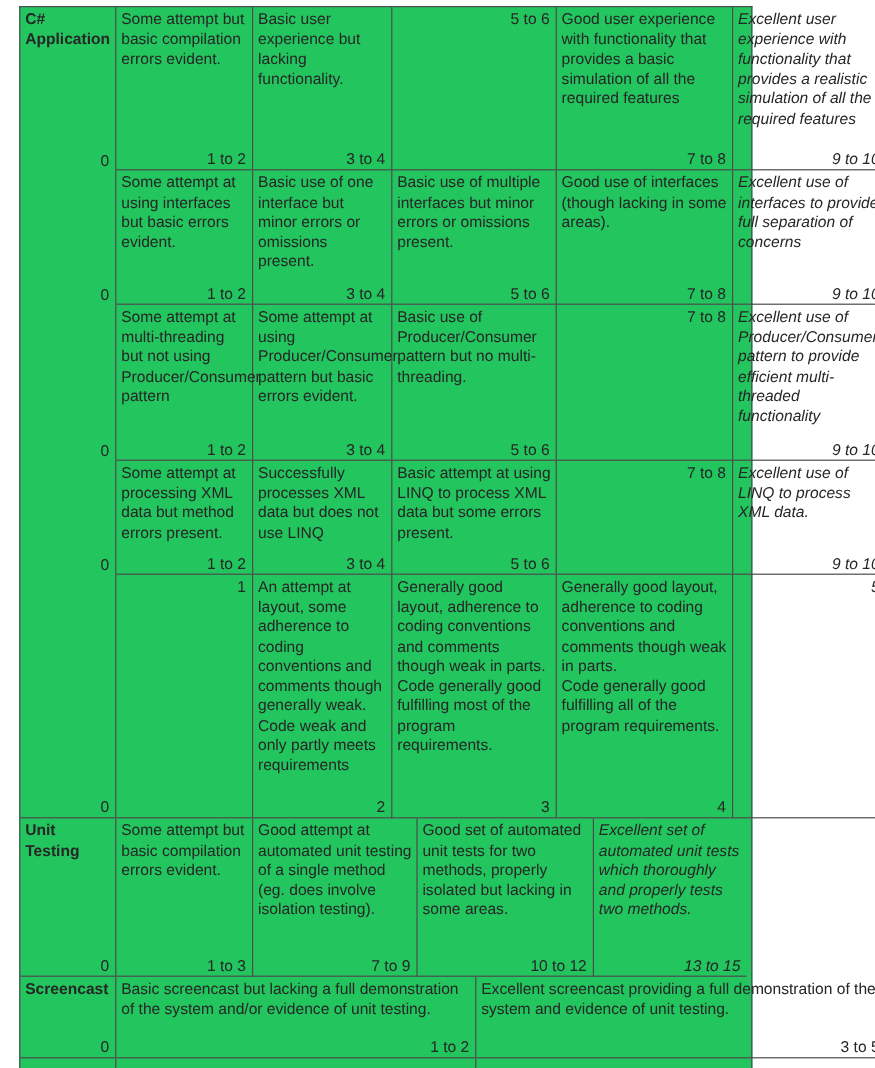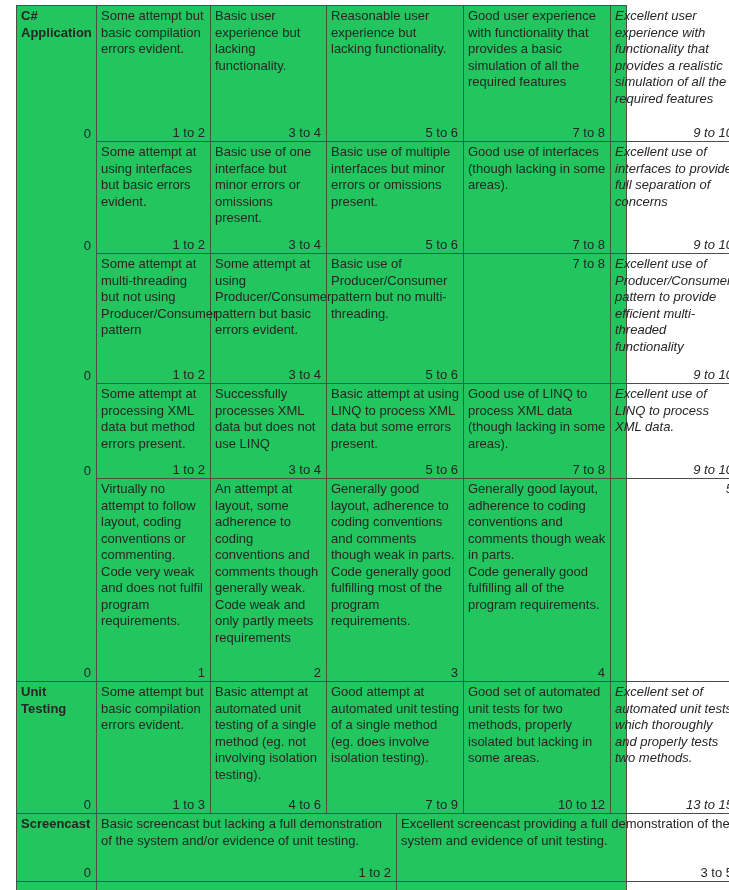--- a/index.html
+++ b/index.html
@@ -72,21 +72,20 @@
     </div>
     <div class="cell col1">
       <div class="desc">Some attempt but basic compilation errors evident.</div>
       <div class="score">1 to 2</div>
     </div>
     <div class="cell col2">
       <div class="desc">Basic user experience but lacking functionality.</div>
       <div class="score">3 to 4</div>
     </div>
     <div class="cell col3">
-      <div class="desc">Reasonable user experience but lacking functionality.</div>
       <div class="score">5 to 6</div>
     </div>
     <div class="cell col4">
       <div class="desc">Good user experience with functionality that provides a basic simulation of all the required features</div>
       <div class="score">7 to 8</div>
     </div>
     <div class="cell col5 lastcol">
       <div class="desc">Excellent user experience with functionality that provides a realistic simulation of all the required features</div>
       <div class="score">9 to 10</div>
     </div>
@@ -156,37 +155,34 @@
     </div>
     <div class="cell col2">
       <div class="desc">Successfully processes XML data but does not use LINQ</div>
       <div class="score">3 to 4</div>
     </div>
     <div class="cell col3">
       <div class="desc">Basic attempt at using LINQ to process XML data but some errors present.</div>
       <div class="score">5 to 6</div>
     </div>
     <div class="cell col4">
-      <div class="desc">Good use of LINQ to process XML data (though lacking in some areas).</div>
       <div class="score">7 to 8</div>
     </div>
     <div class="cell col5 lastcol">
       <div class="desc">Excellent use of LINQ to process XML data.</div>
       <div class="score">9 to 10</div>
     </div>
   </div>
 
   <div class="row r4">
     <div class="cell col-label">
       <div class="label-text"></div>
       <div class="score">0</div>
     </div>
     <div class="cell col1">
-      <div class="desc">Virtually no attempt to follow layout, coding conventions or commenting.
-Code very weak and does not fulfil program requirements.</div>
       <div class="score">1</div>
     </div>
     <div class="cell col2">
       <div class="desc">An attempt at layout, some adherence to coding conventions and comments though generally weak.
 Code weak and only partly meets requirements</div>
       <div class="score">2</div>
     </div>
     <div class="cell col3">
       <div class="desc">Generally good layout, adherence to coding conventions and comments though weak in parts.
 Code generally good fulfilling most of the program requirements.</div>
@@ -203,24 +199,20 @@
   </div>
 
   <div class="row r5">
     <div class="cell col-label">
       <div class="label-text">Unit Testing</div>
       <div class="score">0</div>
     </div>
     <div class="cell col1">
       <div class="desc">Some attempt but basic compilation errors evident.</div>
       <div class="score">1 to 3</div>
-    </div>
-    <div class="cell col2">
-      <div class="desc">Basic attempt at automated unit testing of a single method (eg. not involving isolation testing).</div>
-      <div class="score">4 to 6</div>
     </div>
     <div class="cell col3">
       <div class="desc">Good attempt at automated unit testing of a single method (eg. does involve isolation testing).</div>
       <div class="score">7 to 9</div>
     </div>
     <div class="cell col4">
       <div class="desc">Good set of automated unit tests for two methods, properly isolated but lacking in some areas.</div>
       <div class="score">10 to 12</div>
     </div>
     <div class="cell col5 lastcol">

